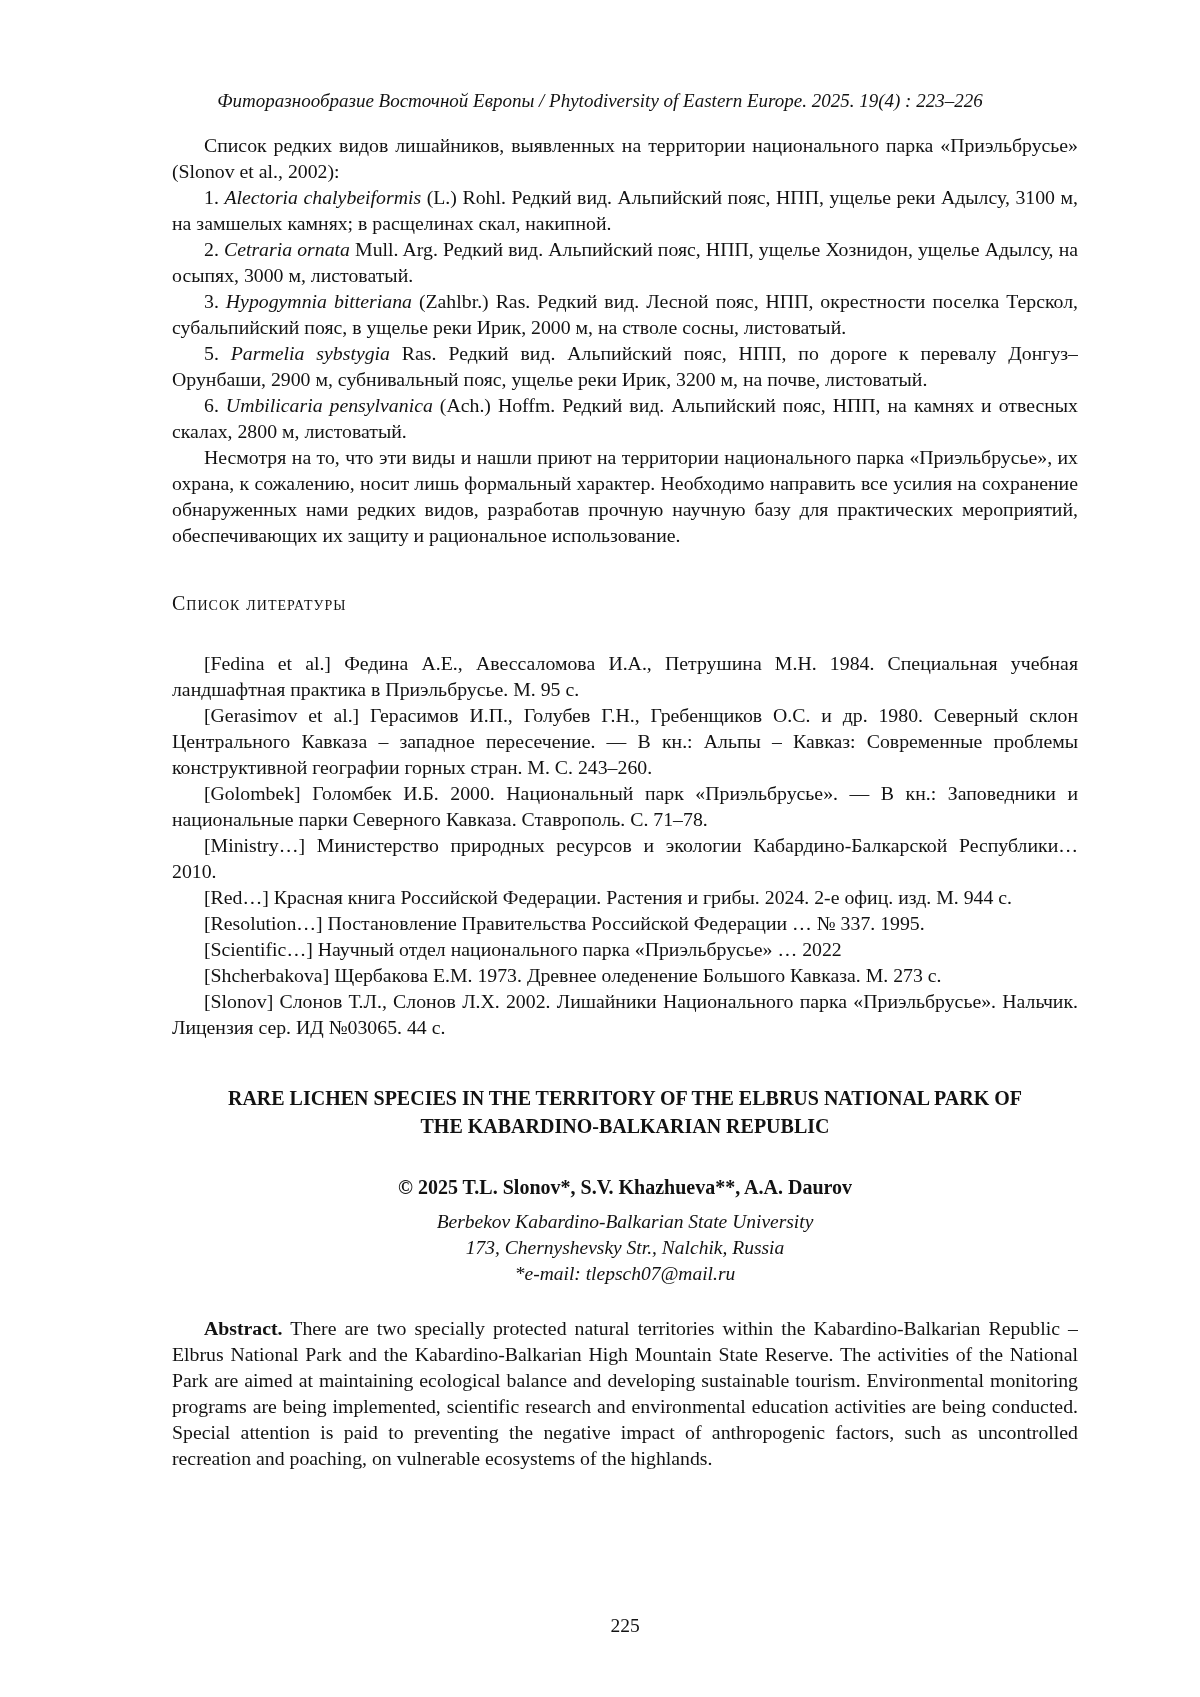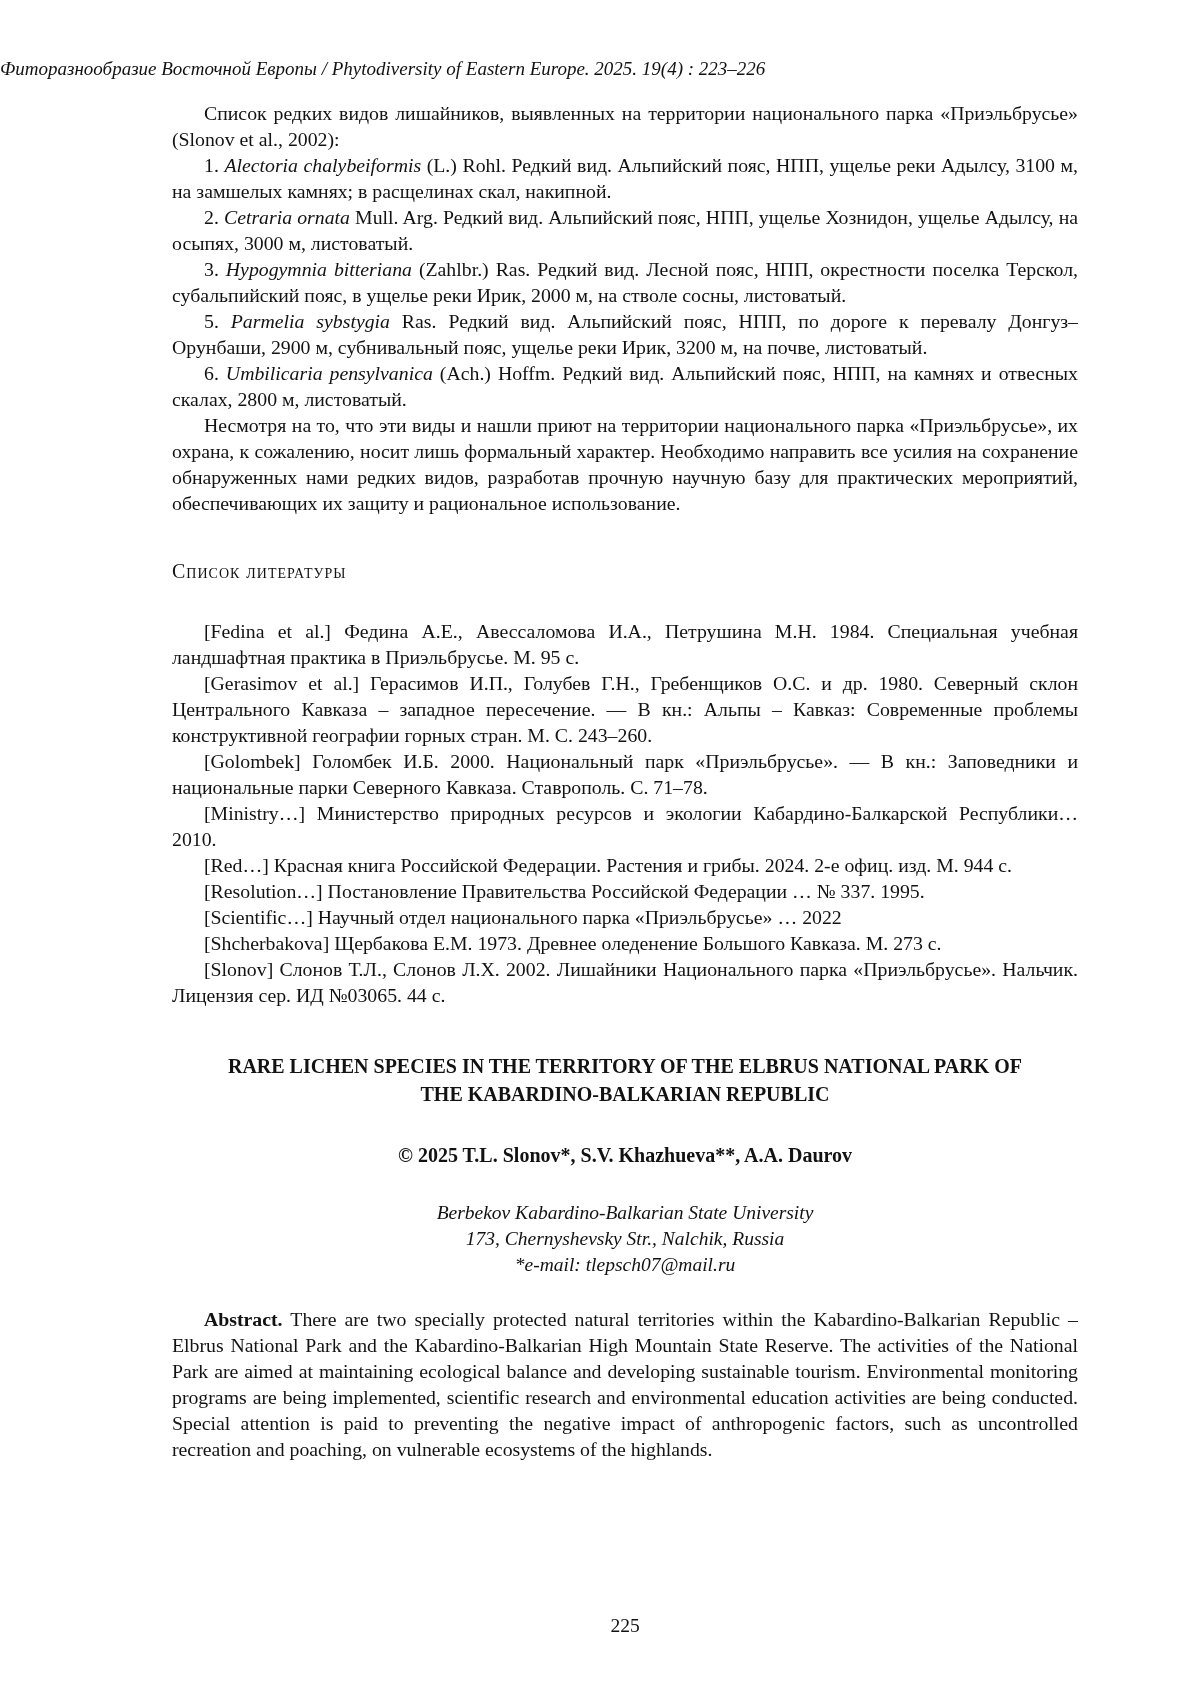--- a/index.html
+++ b/index.html
@@ -10,21 +10,22 @@
   .page {
     position: relative;
     width: 1200px;
     height: 1697px;
     background: #ffffff;
     font-family: "Liberation Serif", serif;
     color: #121212;
     overflow: hidden;
   }
   .running-head {
-    padding-top: 56px;
+    padding-top: 88px;
+    text-align: center;
     font-style: italic;
     font-size: 19px;
     line-height: 26px;
   }
   .content {
     width: 906px;
     margin: 18px 0 0 172px;
     font-size: 19.8px;
     line-height: 26px;
     text-align: justify;
@@ -52,21 +53,21 @@
     line-height: 28px;
   }
   .authors {
     margin: 34px 0 0 0;
     text-align: center;
     text-indent: 0;
     font-weight: bold;
     font-size: 20px;
   }
   .affiliation {
-    margin: 32px 0 0 0;
+    margin: 9px 0 0 0;
     text-align: center;
     font-style: italic;
     font-size: 19.5px;
     line-height: 26px;
   }
   .affiliation p {
     margin: 0;
   }
   .abstract {
     margin-top: 28px;

